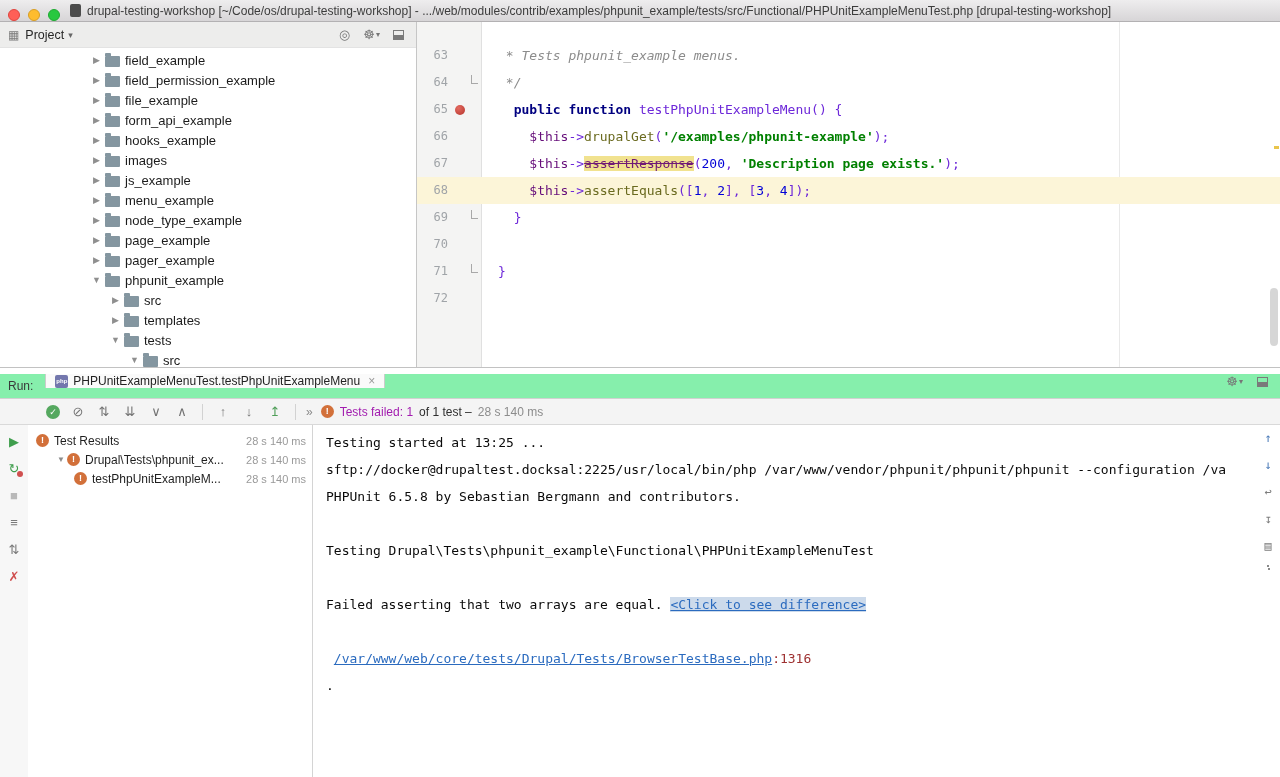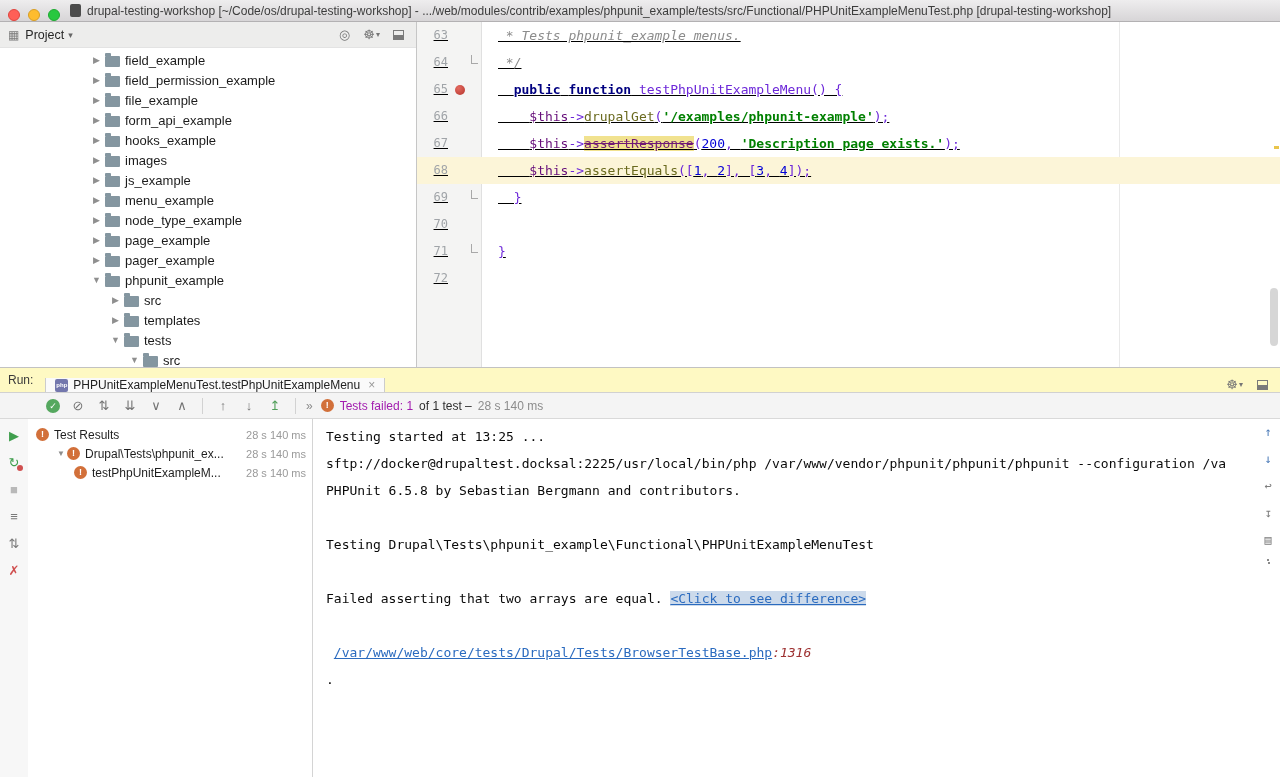--- a/index.html
+++ b/index.html
@@ -52,21 +52,21 @@
   .folder-ico::before { content:""; position:absolute; top:-3px; left:0; width:6px; height:3px; background:#8496a0; border-radius:1px 1px 0 0; }
   .plabel { font-size:13px; color:#1c1c1c; white-space:nowrap; }
 
   
   .editor { flex:1; position:relative; background:#fff; overflow:hidden; }
   .editor::before {
     content:""; position:absolute; left:0; top:0; bottom:0; width:64px;
     background:#f4f4f3; border-right:1px solid #e0e0e0;
   }
   .margin-line { position:absolute; left:702px; top:0; bottom:0; width:1px; background:#e9e9e9; }
-  #editor-lines { position:relative; padding-top:0; z-index:1;text-decoration:underline; }
+  #editor-lines { position:relative; padding-top:20px; z-index:1; }
   .eline { display:flex; height:27px; line-height:27px; font-family:"DejaVu Sans Mono", monospace; font-size:13px; white-space:pre; }
   .eline.current { background:#fcf5d8; }
   .lnum { width:36px; text-align:right; padding-right:5px; color:#a0a4a8; font-size:12px; flex:none; }
   .gicon { width:14px; flex:none; display:flex; align-items:center; justify-content:center; }
   .redball { width:10px; height:10px; border-radius:50%; background:radial-gradient(circle at 35% 30%, #e36a60, #b5342c); }
   .gfold { width:14px; flex:none; display:flex; align-items:center; justify-content:center; }
   .foldend { width:7px; height:9px; border-left:1px solid #a8a8a8; border-bottom:1px solid #a8a8a8; margin-bottom:6px; }
   .code { flex:1; padding-left:17px; }
   .sg-plain { color:#6d28d9; }
   .sg-comment { color:#8c8c8c; font-style:italic; }
@@ -74,21 +74,21 @@
   .sg-string { color:#008000; font-weight:bold; }
   .sg-number { color:#0000d6; }
   .sg-method { color:#6a6a1f; }
   .sg-variable { color:#660e7a; }
   .sg-deprecated { color:#701a75; background:#f1e28f; text-decoration:line-through; }
   .editor-scroll-thumb { position:absolute; right:2px; top:266px; width:8px; height:58px; background:rgba(0,0,0,0.16); border-radius:4px; z-index:5; }
   .stripe-warn { position:absolute; right:1px; top:124px; width:5px; height:3px; background:#e9c54b; z-index:5; }
 
   
   .run-panel { flex:1; display:flex; flex-direction:column; border-top:1px solid #c2c2c2; overflow:hidden; }
-  .run-tabbar { height:25px; flex:none; background:#fef9c3; border-bottom:1px solid #d1d1d1; display:flex; align-items:flex-end; }
+  .run-tabbar { height:25px; flex:none; background:#86efac; border-bottom:1px solid #d1d1d1; display:flex; align-items:flex-start;margin-top:6px; }
   .run-label { align-self:center; font-size:12px; color:#3a3a3a; margin:0 12px 0 8px; }
   .run-tab { display:flex; align-items:center; gap:5px; padding:0 9px; background:#fafafa; border-left:1px solid #cccccc; border-right:1px solid #cccccc; }
   .php-ico { width:13px; height:13px; border-radius:2px; background:#7377ad; color:#fff; font-size:6px; font-weight:bold; display:flex; align-items:center; justify-content:center; flex:none; }
   .tab-title { font-size:12px; color:#222; white-space:nowrap; }
   .tab-close { font-size:12px; color:#9a9a9a; margin-left:3px; }
   .tabbar-right { margin-left:auto; display:flex; align-items:center; gap:14px; padding-right:12px; }
 
   .run-toolbar { height:26px; flex:none; background:#f4f4f4; border-bottom:1px solid #d9d9d9; display:flex; align-items:center; padding-left:46px; }
   #toolbar-icons { display:flex; align-items:center; gap:10px; }
   .ico { font-size:13px; color:#737373; width:16px; text-align:center; flex:none; line-height:16px; }
@@ -114,21 +114,21 @@
   .trow { height:19px; display:flex; align-items:center; padding-right:6px; }
   .t-chev { width:12px; font-size:8px; color:#8d8d8d; text-align:center; flex:none; }
   .t-label { font-size:12px; color:#1f1f1f; margin-left:5px; white-space:nowrap; overflow:hidden; }
   .t-time { margin-left:auto; font-size:11px; color:#9a9a9a; flex:none; padding-left:6px; }
 
   .console { flex:1; position:relative; background:#fff; font-family:"DejaVu Sans Mono", monospace; font-size:13px; padding:4px 30px 0 13px; overflow:hidden; }
   .cline { height:27px; line-height:27px; white-space:pre; }
   .cs-plain { color:#0a0a0a; }
   .cs-link { color:#2b6bbf; text-decoration:underline; }
   .cs-link-hl { color:#2b6bbf; text-decoration:underline; background:#ccdaeb; }
-  .cs-line-no { color:#9e3131;font-style:italic; }
+  .cs-line-no { color:#9e3131; }
   .console-icons { position:absolute; right:4px; top:5px; display:flex; flex-direction:column; gap:11px; align-items:center; }
   .cico { width:16px; height:16px; font-size:12px; line-height:16px; text-align:center; color:#7d7d7d; }
   .cico.c-blue { color:#4a7ab8; }
   .ico-trash { width:10px; height:12px; position:relative; margin:2px auto 0; }
   .ico-trash::before { content:""; position:absolute; top:0; left:-1px; right:-1px; height:2px; background:#8a8a8a; }
   .ico-trash::after { content:""; position:absolute; top:3px; left:0; right:0; bottom:0; border:1px solid #8a8a8a; }
 </style>
 </head>
 <body>
 

